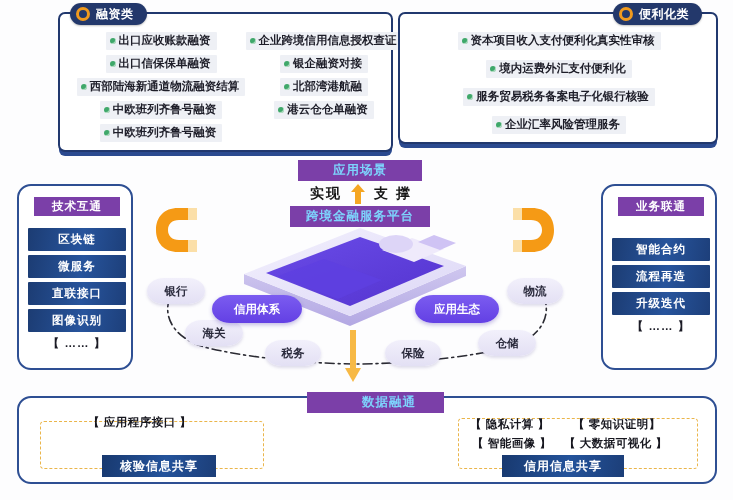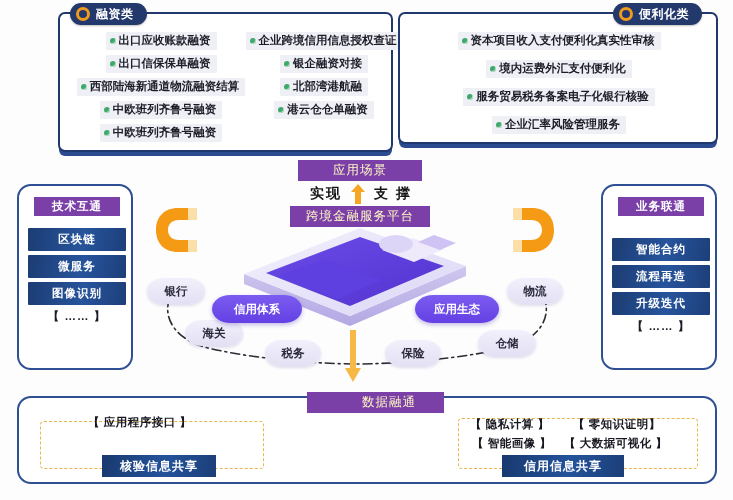--- a/index.html
+++ b/index.html
@@ -71,21 +71,21 @@
 
   #fin-left{left:6px;top:18px;width:190px;}
   #fin-right{left:196px;top:18px;width:136px;}
   #con-list{left:8px;top:18px;width:302px;}
   #con-list .chiprow{margin-bottom:10px;}
 
   
   .pill-purple{
     position:absolute;
     background:#7b3fa8;
-    color:#fef9c3;font-size:12.5px;font-weight:normal;
+    color:#7dd3fc;font-size:12.5px;font-weight:bold;
     display:flex;align-items:center;justify-content:center;
     letter-spacing:1px;
   }
   #pill-scene{left:298px;top:160px;width:124px;height:21px;}
   #pill-platform{left:290px;top:206px;width:140px;height:21px;}
 
   .mid-axis{
     position:absolute;left:286px;top:182px;width:150px;height:24px;
     display:flex;align-items:center;justify-content:center;
     gap:9px;
@@ -416,20 +416,21 @@
   <svg id="down-arrow" viewBox="0 0 16 52">
     <rect x="5" y="0" width="6" height="40" fill="#f7b945"></rect>
     <path d="M0 38 H16 L8 52 Z" fill="#f7b945"></path>
   </svg>
 
   <div class="side-panel" id="side-left">
     <div class="side-title">技术互通</div>
     <div class="side-items">
       <div class="side-chip">区块链</div>
       <div class="side-chip">微服务</div>
+      <div class="side-chip">直联接口</div>
       <div class="side-chip">图像识别</div>
       <div class="side-dots">【 …… 】</div>
     </div>
   </div>
 
   <div class="side-panel" id="side-right">
     <div class="side-title">业务联通</div>
     <div class="side-items" style="top:52px;">
       <div class="side-chip">智能合约</div>
       <div class="side-chip">流程再造</div>

